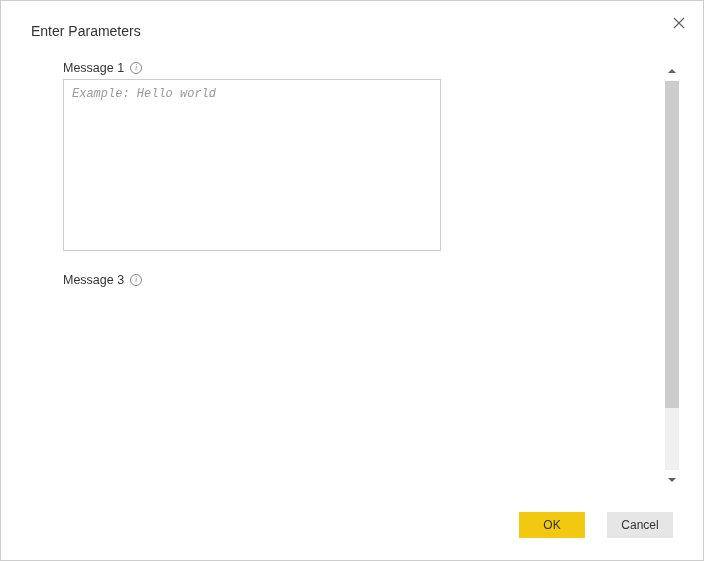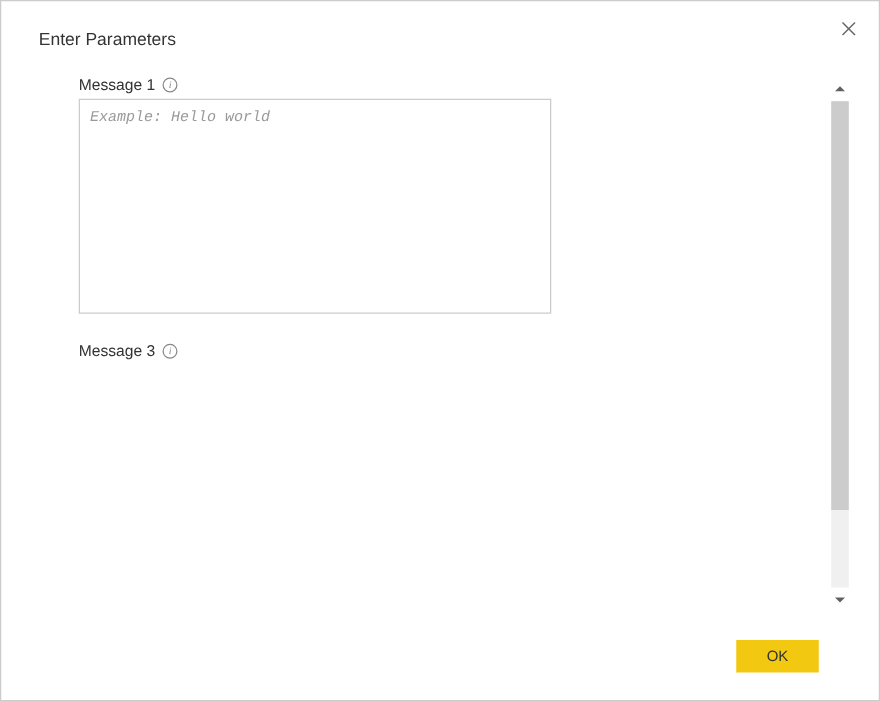--- a/index.html
+++ b/index.html
@@ -135,21 +135,21 @@
       top: 0;
       left: 0;
       width: 14px;
       height: 84%;
       background: #cccccc;
       cursor: pointer;
     }
     .button-row {
       position: absolute;
       bottom: 22px;
-      right: 48px;
+      right: 30px;
       display: flex;
       gap: 22px;
     }
     .btn {
       min-width: 66px;
       height: 26px;
       border: none;
       font-size: 12px;
       font-family: "Segoe UI", Arial, sans-serif;
       cursor: pointer;
@@ -211,15 +211,16 @@
     </div>
     <div class="scroll-arrow">
       <svg viewBox="0 0 10 10">
         <path d="M1 3 L5 7 L9 3 Z"></path>
       </svg>
     </div>
   </div>
 
   <div class="button-row">
     <button class="btn btn-primary">OK</button>
+    <button class="btn btn-secondary">Cancel</button>
   </div>
 
 </div>
 
 </body></html>

